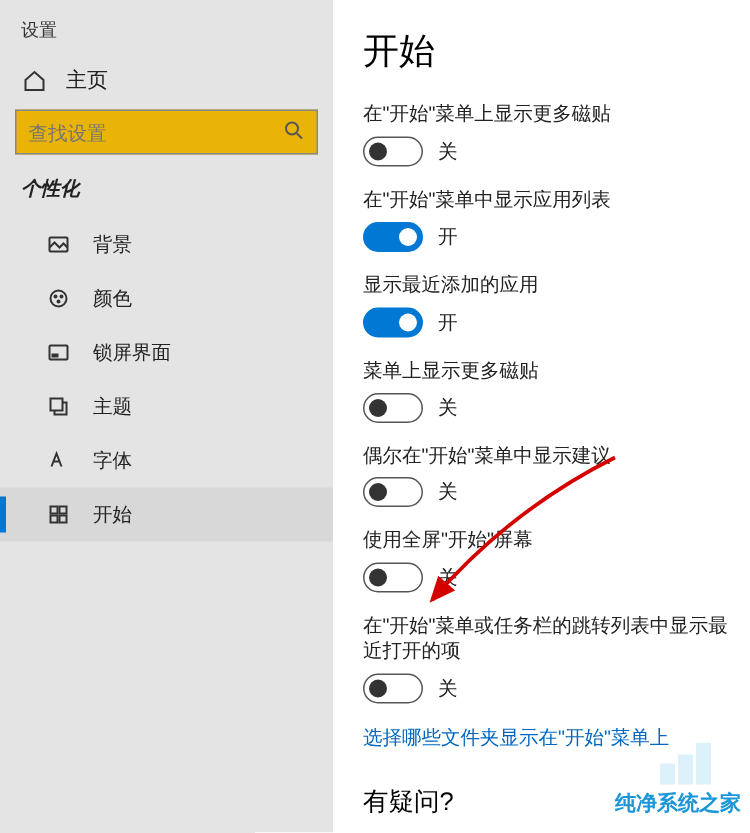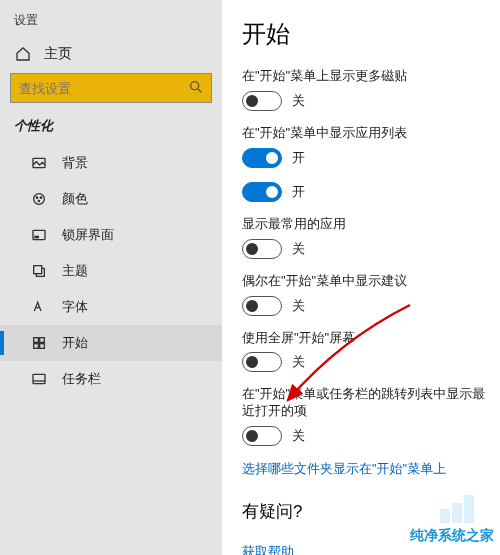--- a/index.html
+++ b/index.html
@@ -118,29 +118,20 @@
       <svg viewBox="0 0 24 24" width="16" height="16" fill="none" stroke="currentColor" stroke-width="2">
           <rect x="4" y="4" width="7" height="7"></rect>
           <rect x="13" y="4" width="7" height="7"></rect>
           <rect x="4" y="13" width="7" height="7"></rect>
           <rect x="13" y="13" width="7" height="7"></rect>
         </svg>
     </span>
     <span>开始</span>
   </div>
 
-  <div class="nav-item">
-    <span class="icon">
-      <svg viewBox="0 0 24 24" width="16" height="16" fill="none" stroke="currentColor" stroke-width="2">
-          <rect x="3" y="5" width="18" height="14" rx="1"></rect>
-          <line x1="3" y1="15" x2="21" y2="15"></line>
-        </svg>
-    </span>
-    <span>任务栏</span>
-  </div>
 </div>
 
 <div class="main">
   <div class="page-title">开始</div>
   <div id="settings-list">
       <div class="setting">
         <div class="setting-label">在"开始"菜单上显示更多磁贴</div>
         <div class="toggle-row">
           <div class="toggle">
             <div class="knob"></div>
@@ -151,29 +142,30 @@
       <div class="setting">
         <div class="setting-label">在"开始"菜单中显示应用列表</div>
         <div class="toggle-row">
           <div class="toggle on">
             <div class="knob"></div>
           </div>
           <span class="toggle-state">开</span>
         </div>
       </div>
       <div class="setting">
+        <div class="setting-label">显示最近添加的应用</div>
         <div class="toggle-row">
           <div class="toggle on">
             <div class="knob"></div>
           </div>
           <span class="toggle-state">开</span>
         </div>
       </div>
       <div class="setting">
-        <div class="setting-label">显示最常用的应用</div>
+        <div class="setting-label">菜单上显示更多磁贴</div>
         <div class="toggle-row">
           <div class="toggle">
             <div class="knob"></div>
           </div>
           <span class="toggle-state">关</span>
         </div>
       </div>
       <div class="setting">
         <div class="setting-label">偶尔在"开始"菜单中显示建议</div>
         <div class="toggle-row">

